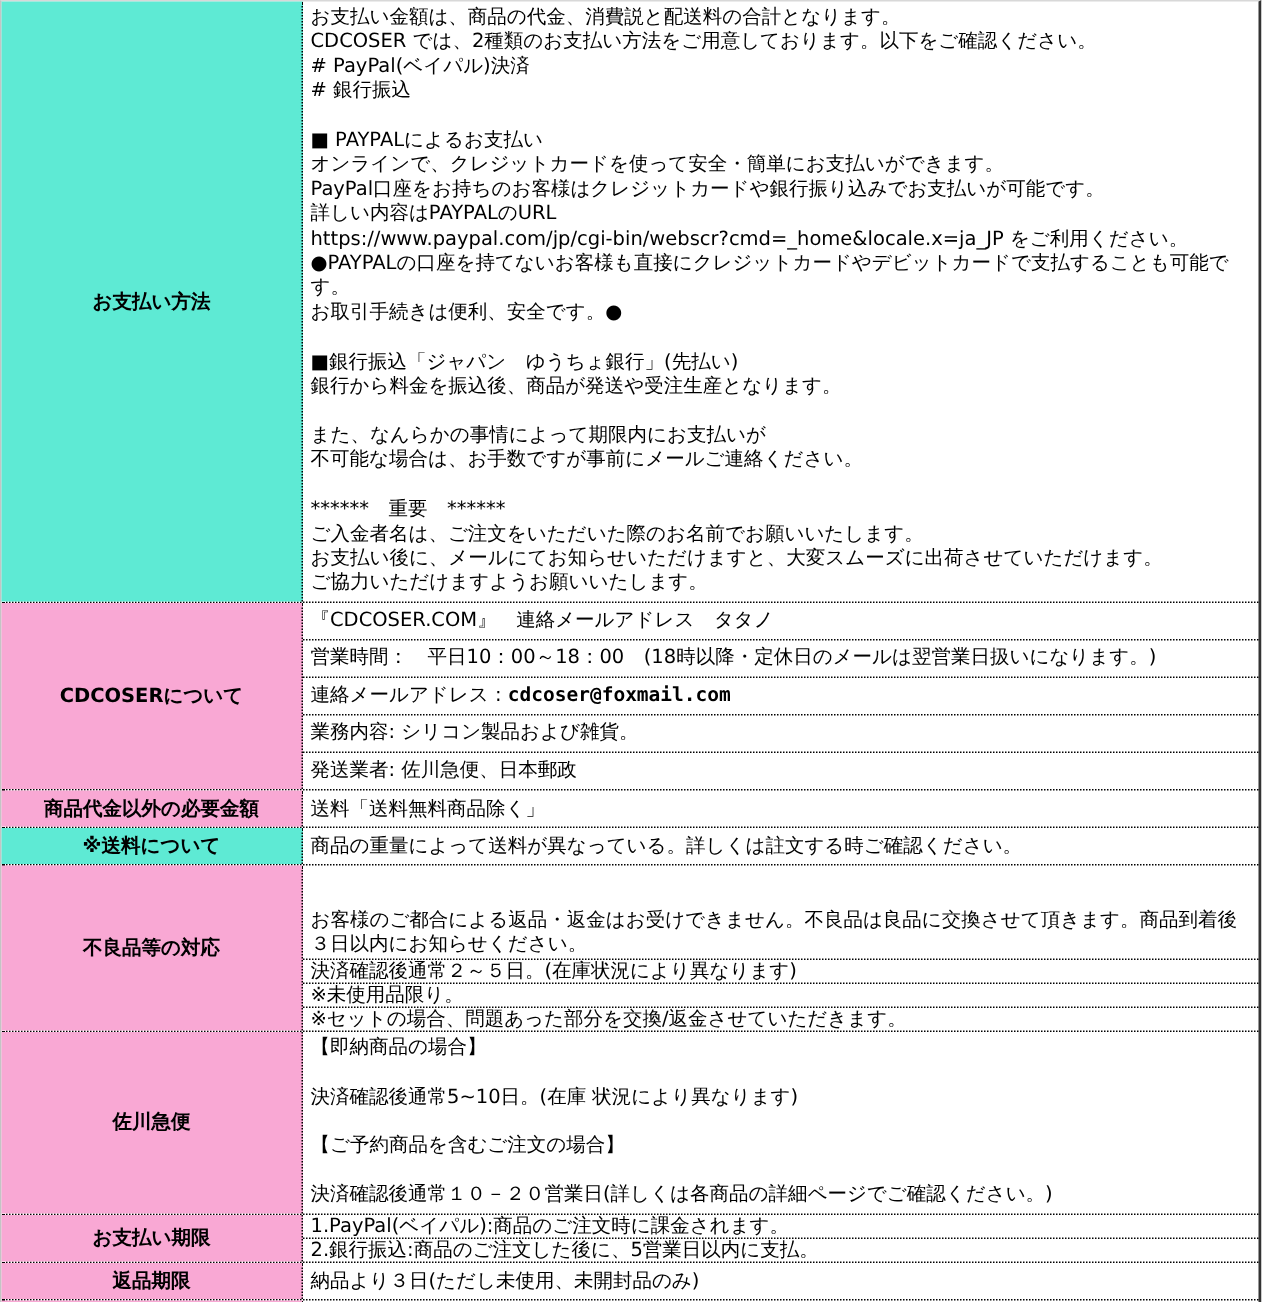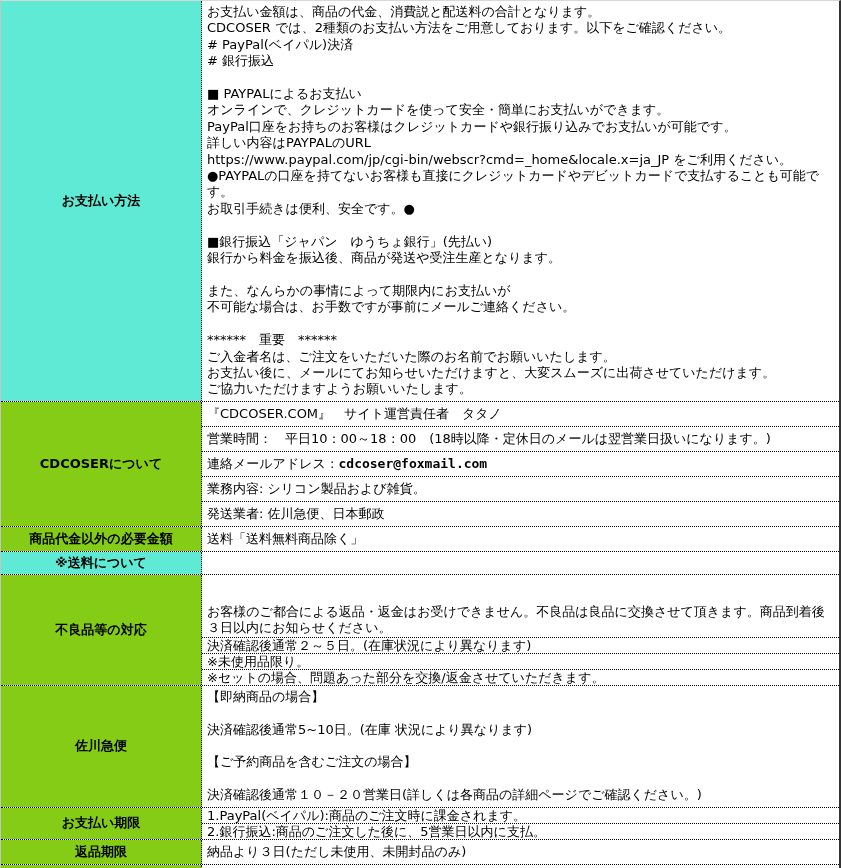--- a/index.html
+++ b/index.html
@@ -8,21 +8,21 @@
     width:841px; box-sizing:border-box;
     border-top:1px solid #d8d8d8;
     border-left:1px solid #c4c4c4;
     border-right:2px solid #333;
   }
   .row { display:flex; align-items:stretch; border-bottom:1px dotted #000; }
   .row:last-of-type { border-bottom:none; }
   .label {
     flex:0 0 201px; box-sizing:border-box;
     border-right:1px dotted #000;
-    background:#84cc16;
+    background:#f9a8d4;
     display:flex; align-items:center; justify-content:center;
     font-weight:bold; text-align:center; padding:2px 8px;
   }
   .label.white { background:#5eead4; }
   .content { flex:1 1 auto; min-width:0; box-sizing:border-box; padding:3px 5px; }
   .pre { white-space:pre-wrap; line-height:16.4px; }
   .col { flex:1 1 auto; min-width:0; display:flex; flex-direction:column; }
   .subrow { border-bottom:1px dotted #000; padding:4px 5px; line-height:16px; white-space:pre-wrap; }
   .subrow:last-child { border-bottom:none; }
   .subrow.tight { padding:0 5px; line-height:15px; }
@@ -58,35 +58,36 @@
 
 ******　重要　******
 ご入金者名は、ご注文をいただいた際のお名前でお願いいたします。
 お支払い後に、メールにてお知らせいただけますと、大変スムーズに出荷させていただけます。
 ご協力いただけますようお願いいたします。</div>
   </div>
 
   <div class="row">
     <div class="label">CDCOSERについて</div>
     <div class="col">
-      <div class="subrow">『CDCOSER.COM』　サイト運営責任者　タタノ</div>
+      <div class="subrow">『CDCOSER.COM』　連絡メールアドレス　タタノ</div>
       <div class="subrow">営業時間：　平日10：00～18：00　(18時以降・定休日のメールは翌営業日扱いになります。)</div>
       <div class="subrow"><span>連絡メールアドレス : </span><span class="email">cdcoser@foxmail.com</span></div>
       <div class="subrow">業務内容: シリコン製品および雑貨。</div>
       <div class="subrow">発送業者: 佐川急便、日本郵政</div>
     </div>
   </div>
 
   <div class="row">
     <div class="label">商品代金以外の必要金額</div>
     <div class="content">送料「送料無料商品除く」</div>
   </div>
 
   <div class="row">
     <div class="label white">※送料について</div>
+    <div class="content">商品の重量によって送料が異なっている。詳しくは註文する時ご確認ください。</div>
   </div>
 
   <div class="row">
     <div class="label">不良品等の対応</div>
     <div class="col">
       <div class="subrow first-tall">お客様のご都合による返品・返金はお受けできません。不良品は良品に交換させて頂きます。商品到着後３日以内にお知らせください。</div>
       <div class="subrow tight">決済確認後通常２～５日。(在庫状況により異なります)</div>
       <div class="subrow tight">※未使用品限り。</div>
       <div class="subrow tight">※セットの場合、問題あった部分を交換/返金させていただきます。</div>
     </div>

